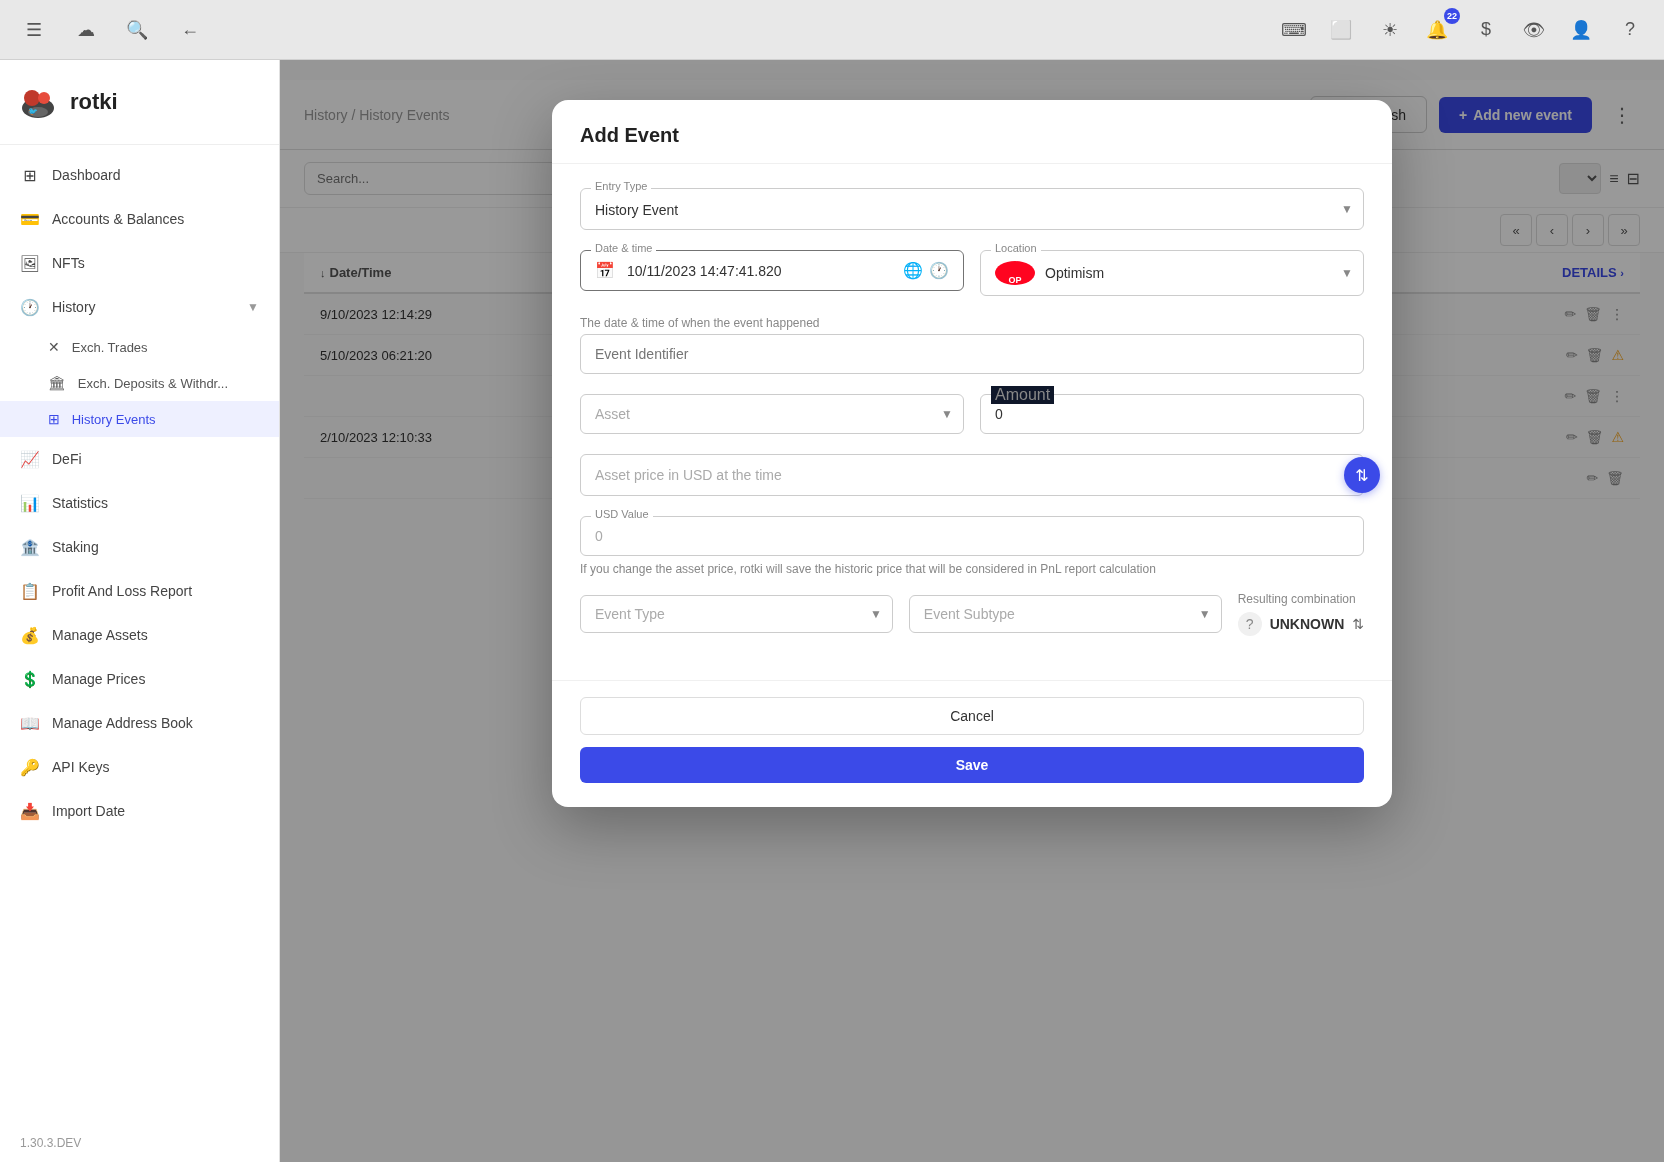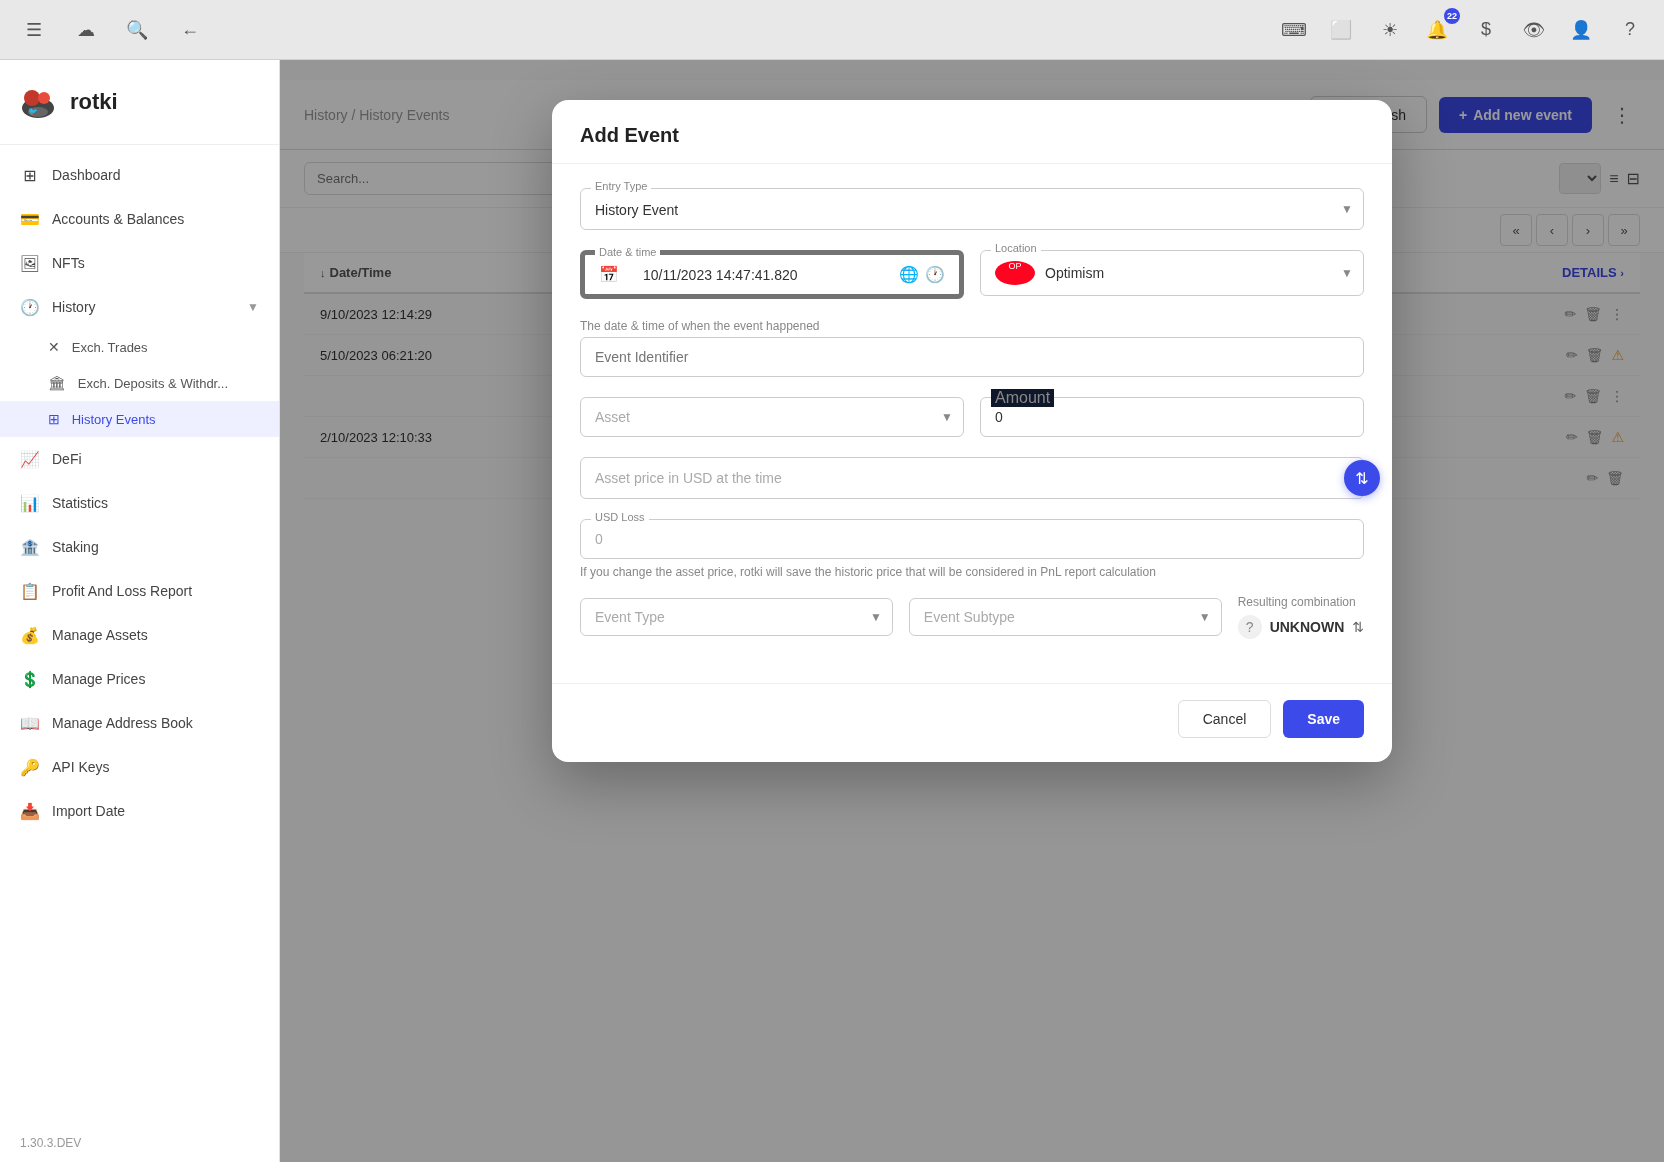--- a/index.html
+++ b/index.html
@@ -179,23 +179,23 @@
       width: 100%; border: none; outline: none; font-size: 14px;
       color: #333; background: transparent; cursor: pointer;
       appearance: none; padding-right: 24px;
     }
     .select-arrow {
       position: absolute; right: 10px; top: 50%; transform: translateY(-50%);
       font-size: 12px; color: #888; pointer-events: none;
     }
 
     .datetime-wrapper {
-      position: relative; border: 5px solid #737373; border-radius: 6px;
+      position: relative; border: 1px solid #737373; border-radius: 6px;
       padding: 10px 14px; background: #fff;
-      display: flex; align-items: center; gap: 24px;
+      display: flex; align-items: center; gap: 12px;
     }
     .datetime-label {
       position: absolute; top: -9px; left: 10px;
       background: #fff; padding: 0 4px; font-size: 11px; color: #888;
     }
     .datetime-icon { color: #666; font-size: 16px; }
     .datetime-input { border: none; outline: none; font-size: 14px; color: #333; flex: 1; background: transparent; }
     .datetime-actions { display: flex; gap: 6px; margin-left: auto; }
     .datetime-btn { background: none; border: none; cursor: pointer; color: #666; font-size: 16px; }
 
@@ -205,22 +205,22 @@
       position: relative; border: 1px solid #ccc; border-radius: 6px;
       padding: 10px 14px; background: #fff;
       display: flex; align-items: center; gap: 10px;
     }
     .location-label {
       position: absolute; top: -9px; left: 10px;
       background: #fff; padding: 0 4px; font-size: 11px; color: #888;
     }
     .op-badge {
       width: 40px; height: 24px; border-radius: 50%;
-      background: #ff0420; display: flex; align-items: flex-start; justify-content: center;
-      font-size: 9px; font-weight: normal; color: white; flex-shrink: 0;
+      background: #ff0420; display: flex; align-items: flex-end; justify-content: center;
+      font-size: 9px; font-weight: bold; color: white; flex-shrink: 0;
     }
     .location-select { border: none; outline: none; font-size: 14px; color: #333; background: transparent; flex: 1; appearance: none; cursor: pointer; }
 
     .identifier-wrapper {
       border: 1px solid #ccc; border-radius: 6px;
       padding: 10px 14px; background: #fff;
     }
     .identifier-input { width: 100%; border: none; outline: none; font-size: 14px; color: #aaa; background: transparent; }
 
     .asset-amount-row { display: flex; gap: 16px; margin-bottom: 20px; }
@@ -276,20 +276,21 @@
       width: 24px; height: 24px; border-radius: 50%; background: #f0f0f0;
       display: flex; align-items: center; justify-content: center; font-size: 14px; color: #888;
     }
     .unknown-text { font-size: 14px; font-weight: 600; color: #333; }
     .swap-icon { color: #666; font-size: 14px; cursor: pointer; }
 
     .modal-footer {
       padding: 16px 28px 24px;
       display: flex; justify-content: flex-end; gap: 12px;
       border-top: 1px solid #f0f0f0;
+      flex-direction: column;
     }
     .btn-cancel {
       padding: 10px 24px; border: 1px solid #ddd; border-radius: 6px;
       background: #fff; cursor: pointer; font-size: 14px; color: #333; font-weight: 500;
     }
     .btn-save {
       padding: 10px 24px; border: none; border-radius: 6px;
       background: #3b4ae8; cursor: pointer; font-size: 14px; color: #fff; font-weight: 600;
     }
 
@@ -598,21 +599,21 @@
           <div style="position:relative;">
             <div class="price-section">
               <div class="price-placeholder">Asset price in USD at the time</div>
             </div>
             <button class="price-toggle">
               <span>⇅</span>
             </button>
           </div>
 
           <div class="usd-value-wrapper" style="margin-top:8px; margin-bottom:4px;">
-            <span class="usd-label">USD Loss</span>
+            <span class="usd-label">USD Value</span>
             <input type="text" class="usd-input" value="0" style="">
           </div>
           <div class="hint-text" style="margin-bottom:16px;">If you change the asset price, rotki will save the historic price that will be considered in PnL report calculation</div>
 
           <div class="event-type-row">
             <div class="event-type-wrapper">
               <select class="event-type-select">
                 <option value="Event Type">Event Type</option>
               </select>
               <span class="select-arrow">▼</span>

